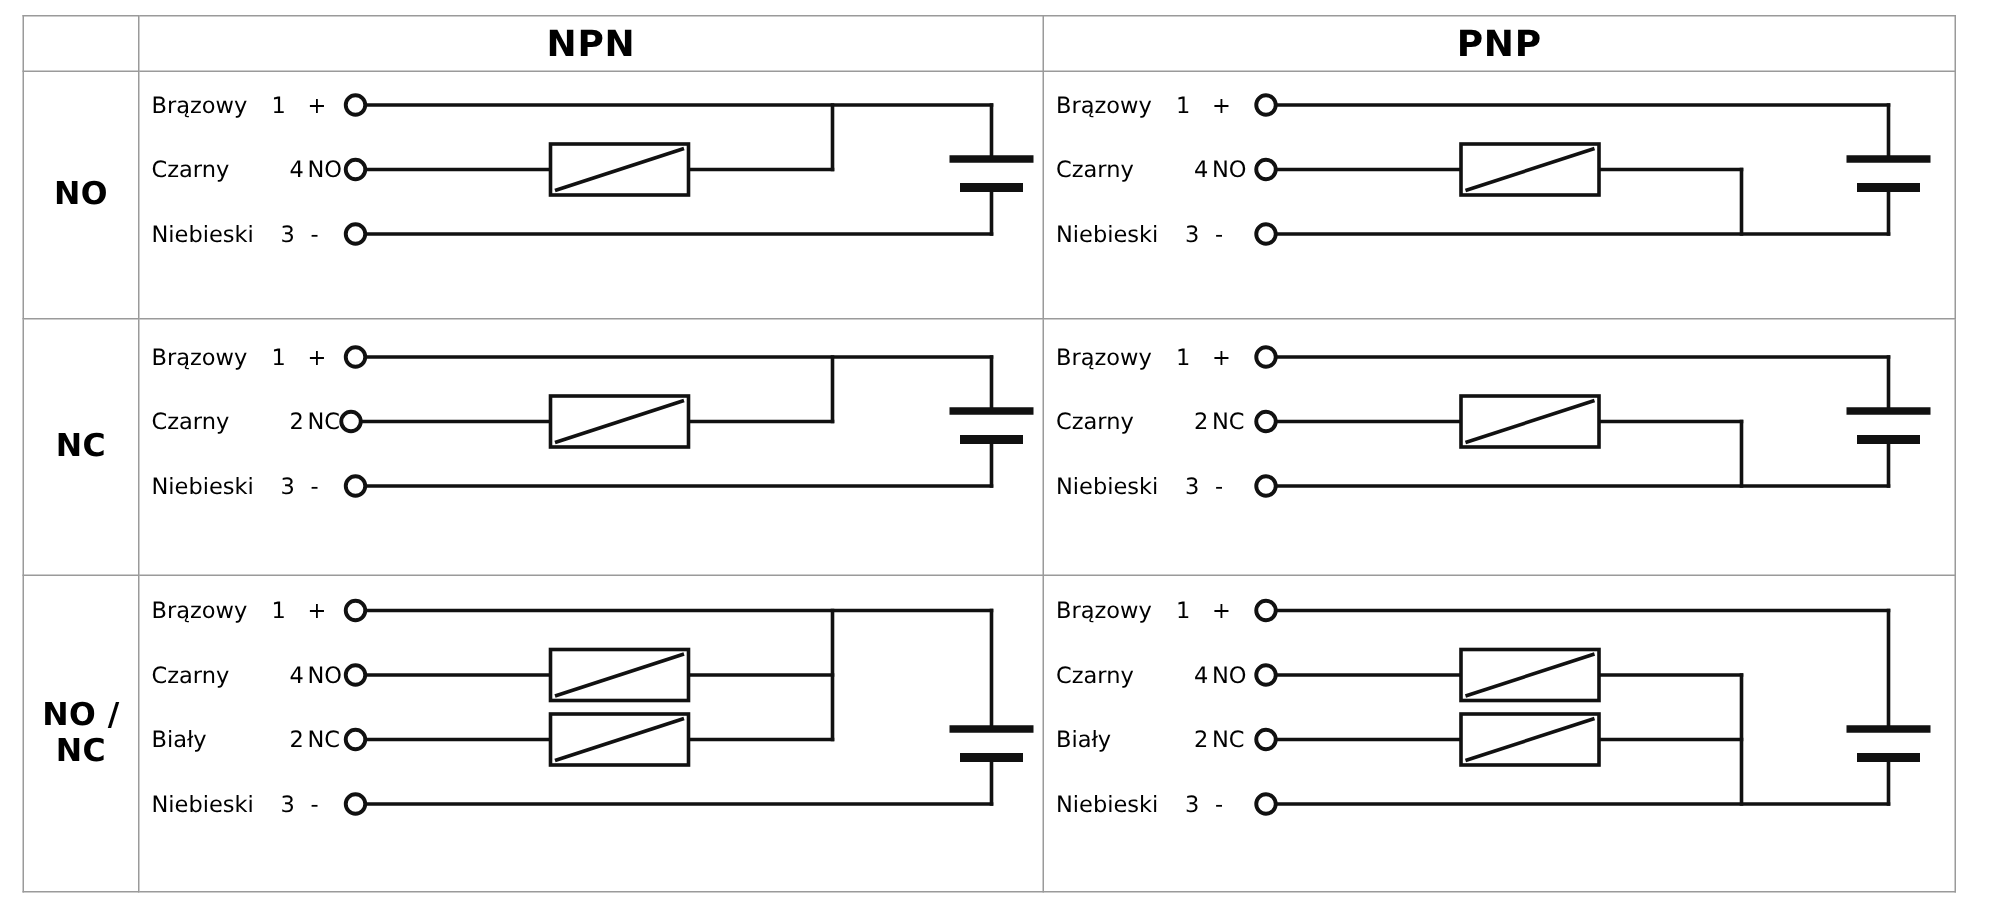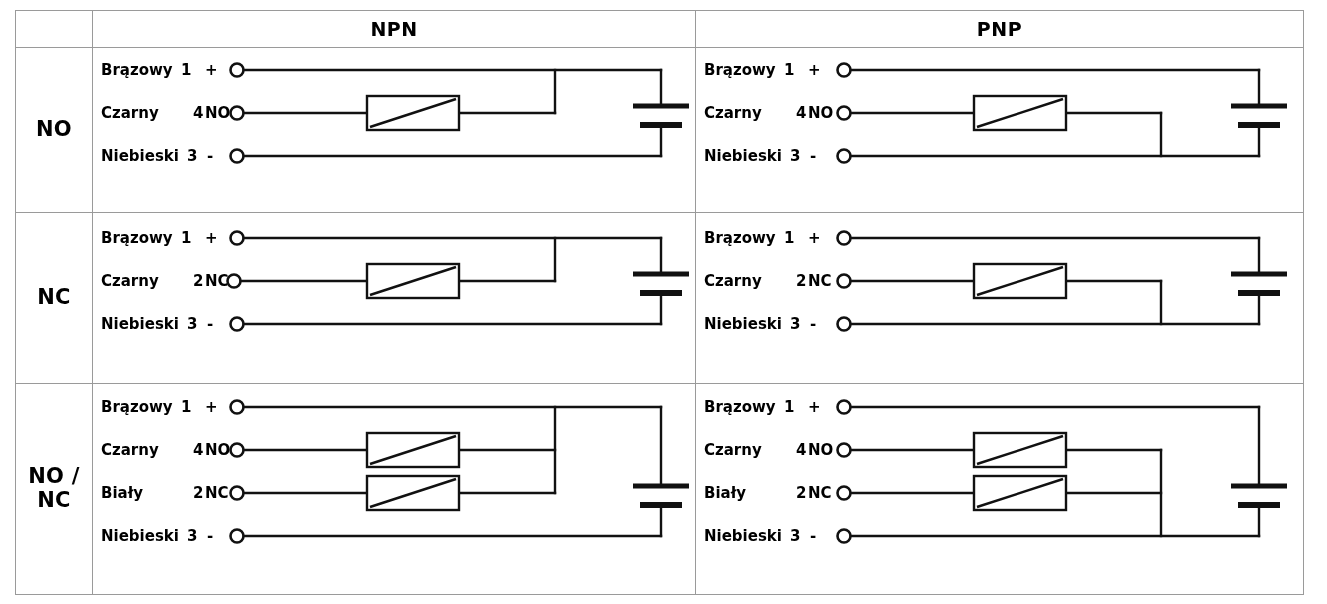--- a/index.html
+++ b/index.html
@@ -33,36 +33,35 @@
     padding: 0;
     vertical-align: middle;
   }
   col.c-mode  { width: 77px; }
   col.c-npn   { width: 603px; }
   col.c-pnp   { width: 608px; }
 
   th.header-cell {
     height: 36px;
     text-align: center;
-    font-size: 19px;
+    font-size: 24px;
     font-weight: bold;
     letter-spacing: 0.5px;
   }
   th.header-blank { height: 36px; }
 
   td.mode-cell {
     text-align: center;
     font-size: 21px;
     font-weight: bold;
     line-height: 1.12;
     letter-spacing: 0.3px;
   }
   td.circuit-cell {
     position: relative;
-    font-weight: bold;
   }
   .row-no  td, .row-no  th { height: 164px; }
   .row-nc  td { height: 170px; }
   .row-nonc td { height: 210px; }
 
   svg.circuit {
     display: block;
   }
   svg.circuit text {
     font-family: "DejaVu Sans", "Liberation Sans", sans-serif;

